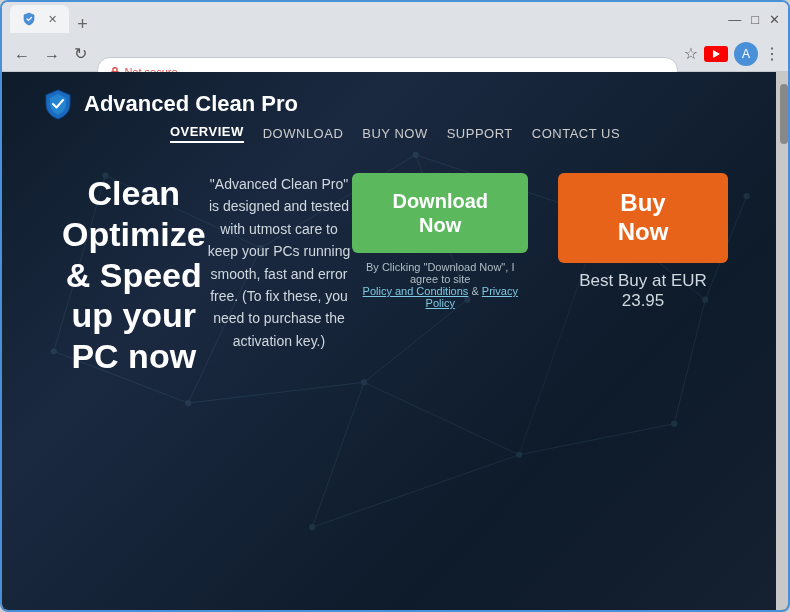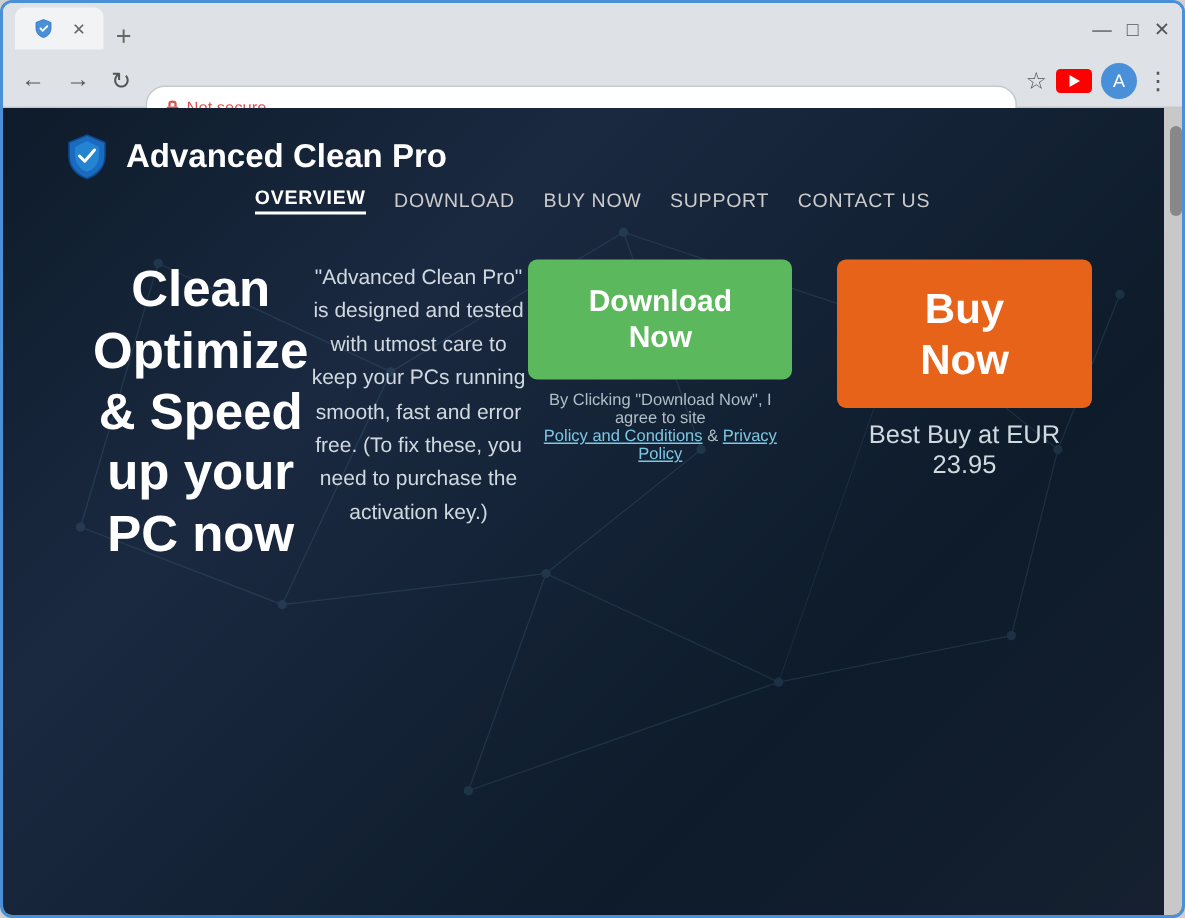--- a/index.html
+++ b/index.html
@@ -282,21 +282,21 @@
       border-radius: 6px;
       padding: 16px 40px;
       cursor: pointer;
       min-width: 170px;
       line-height: 1.2;
     }
 
     .btn-buy {
       background: #e8631a;
       color: white;
-      font-size: 28px;
+      font-size: 24px;
       font-weight: bold;
       border: none;
       border-radius: 6px;
       padding: 16px 40px;
       cursor: pointer;
       min-width: 170px;
       line-height: 1.2;
     }
 
     .cta-small-text {

